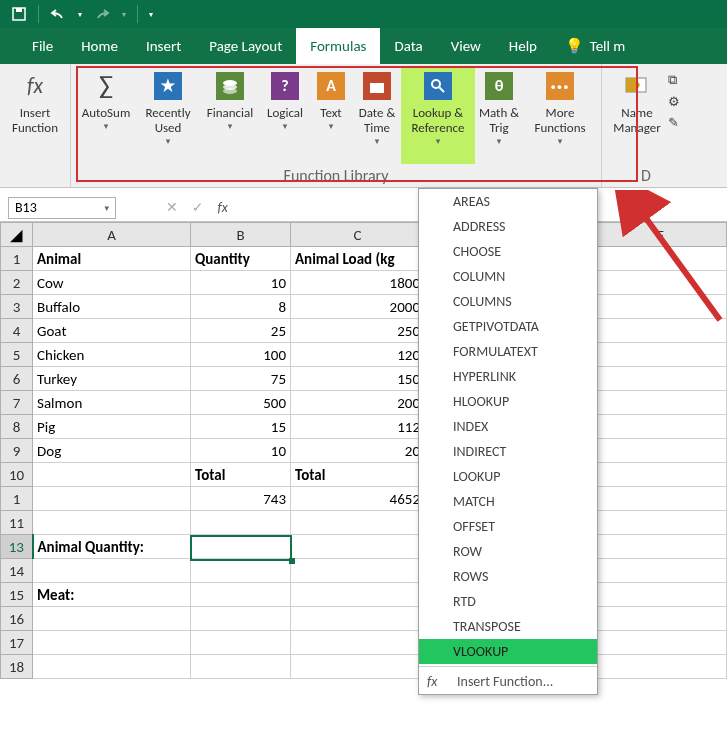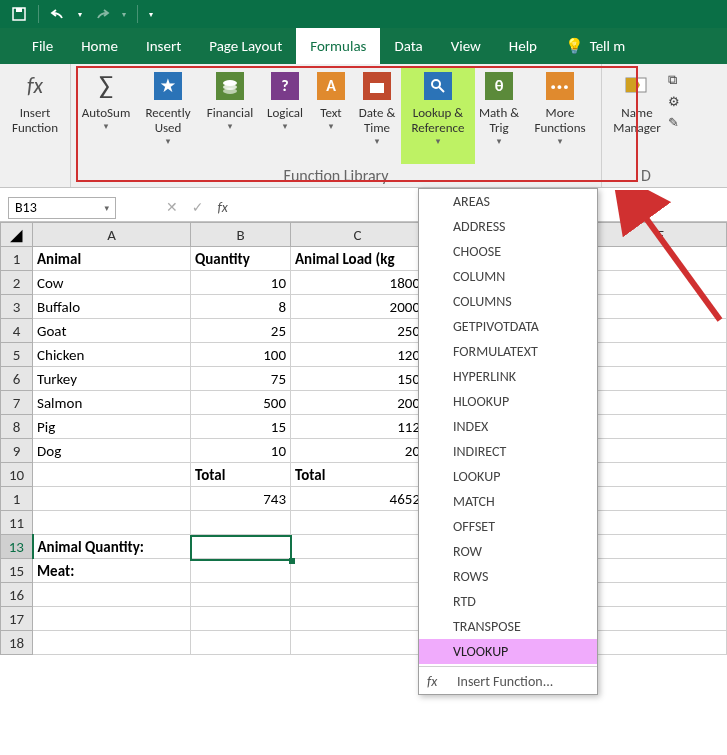--- a/index.html
+++ b/index.html
@@ -50,21 +50,21 @@
 .col-C { width: 134px; }
 .col-D { width: 18px; }
 .col-E { width: 152px; }
 .col-F { width: 132px; }
 
 .selcell { position: absolute; border: 2px solid #127247; pointer-events: none; }
 .sel-handle { position: absolute; width: 6px; height: 6px; background: #127247; }
 
 .dropdown { position: absolute; background: #fff; border: 1px solid #a0a0a0; box-shadow: 2px 2px 6px rgba(0,0,0,0.25); width: 180px; z-index: 100; }
 .dropdown .ditem { padding: 4px 8px 4px 34px; font-size: 14px; color: #444; cursor: pointer; }
-.dropdown .ditem.sel { background: #f0abfc; color: #222; }
+.dropdown .ditem.sel { background: #22c55e; color: #222; }
 .dropdown .dsep { height: 1px; background: #d0d0d0; margin: 2px 0; }
 .dropdown .ditem.fx { display: flex; align-items: center; gap: 12px; padding-left: 8px; color: #555; }
 .dropdown .ditem.fx .fxi { font-style: italic; width: 18px; }
 
 .arrow-svg { position: absolute; z-index: 90; pointer-events: none; }
 
 .square-icon { width: 28px; height: 28px; display: flex; align-items: center; justify-content: center; color: #fff; font-size: 16px; font-weight: bold; }
 .bg-blue { background: #2b73b7; }
 .bg-orange { background: #e08a2e; }
 .bg-purple { background: #7a3c8a; }
@@ -386,20 +386,29 @@
           <td></td>
           <td></td>
           <td></td>
           <td></td>
           <td></td>
           <td></td>
         </tr>
   <tr>
           <th class="rowh sel">13</th>
           <td class="b">Animal Quantity:</td>
+          <td></td>
+          <td></td>
+          <td></td>
+          <td></td>
+          <td></td>
+        </tr>
+  <tr>
+          <th class="rowh">14</th>
+          <td></td>
           <td></td>
           <td></td>
           <td></td>
           <td></td>
           <td></td>
         </tr>
   <tr>
           <th class="rowh">15</th>
           <td class="b">Meat:</td>
           <td></td>

